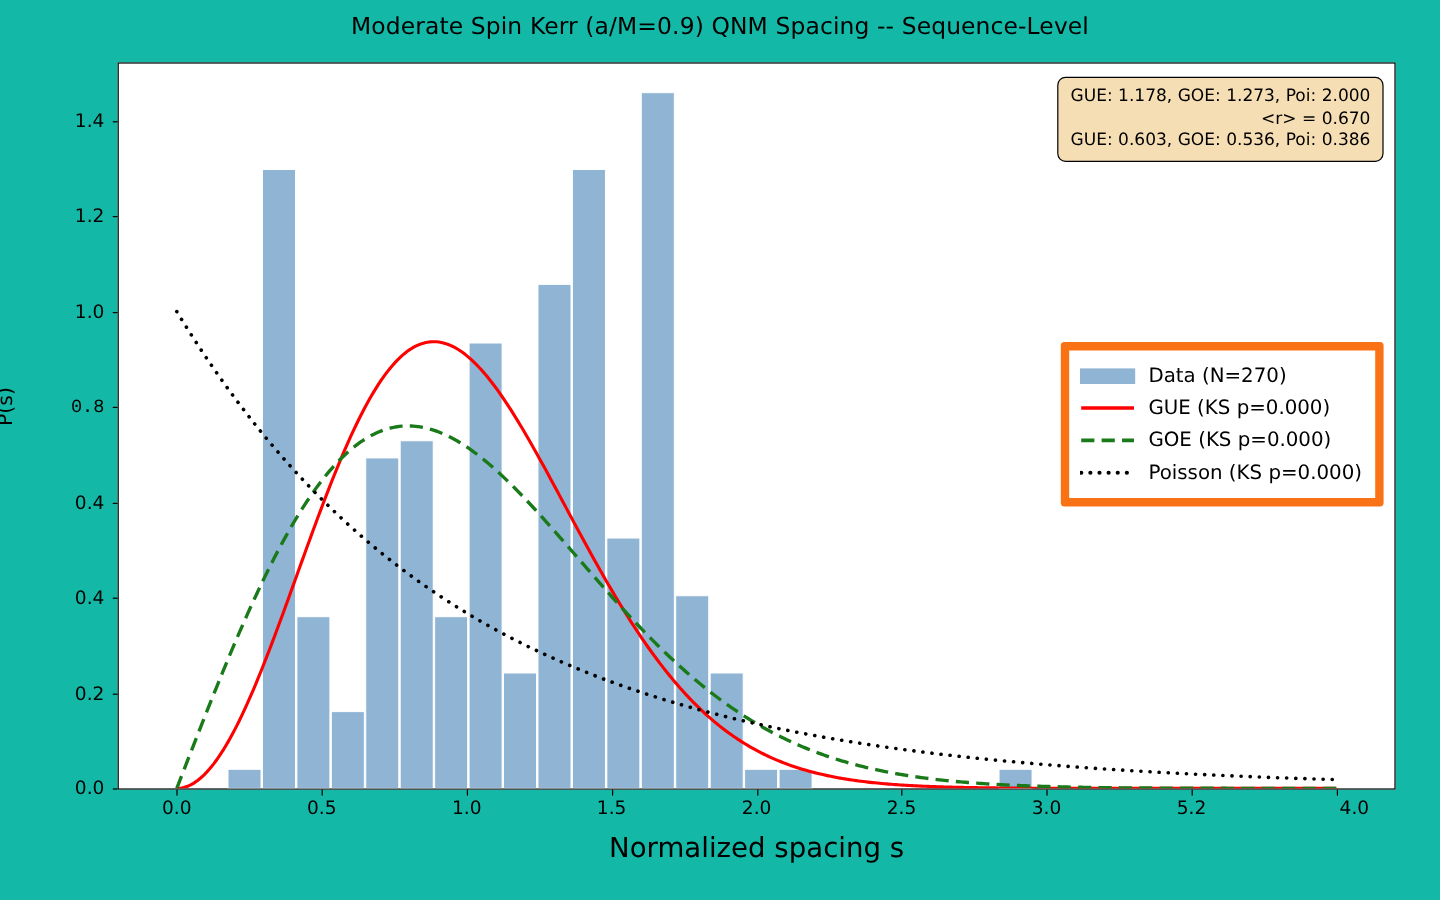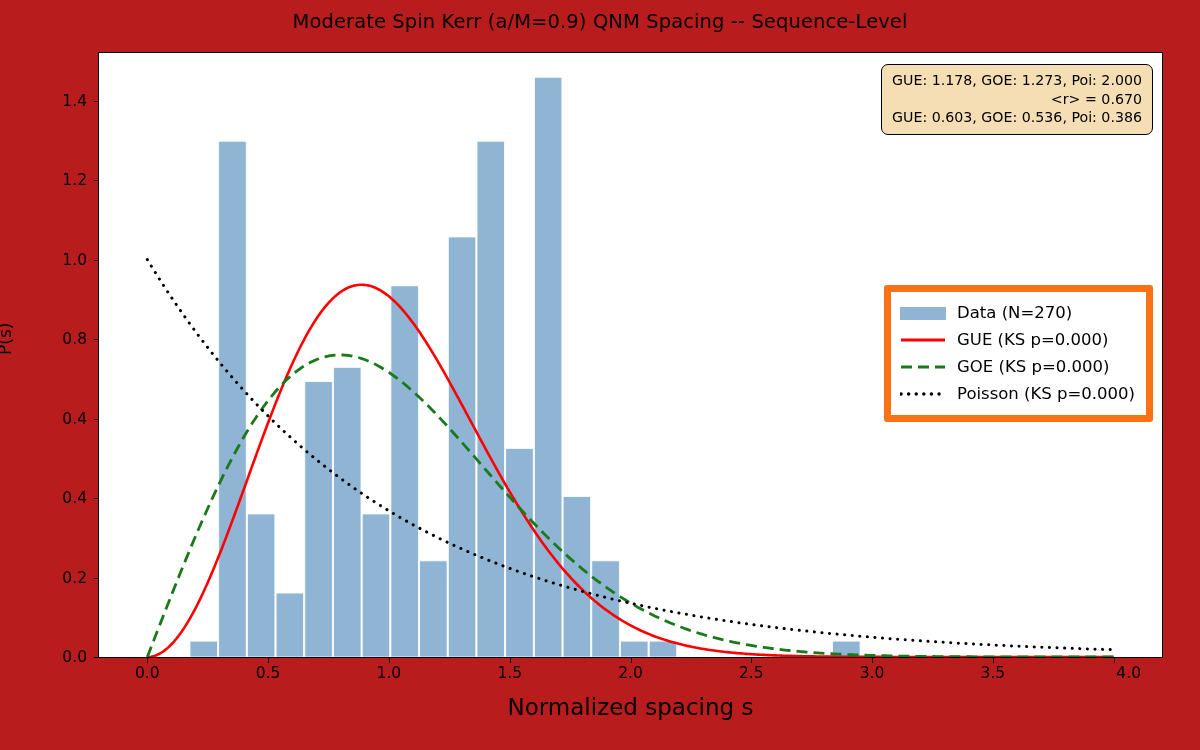--- a/index.html
+++ b/index.html
@@ -7,21 +7,21 @@
     background: #ffffff;
   }
   body {
     width: 1200px; height: 750px;
     font-family: "DejaVu Sans", sans-serif;
     overflow: hidden;
   }
   #figure {
     position: relative;
     width: 1200px; height: 750px;
-    background: #b91c1c;
+    background: #14b8a6;
   }
   #chart-title {
     position: absolute;
     left: 0; top: 10px;
     width: 1200px;
     text-align: center;
     font-size: 19.5px;
     color: #000000;
     letter-spacing: 0.1px;
   }
@@ -179,33 +179,33 @@
       <div class="xtick" style="left: 388.909px;">1.0</div>
       <div class="xtickmark" style="left: 388.909px;"></div>
       <div class="xtick" style="left: 509.705px;">1.5</div>
       <div class="xtickmark" style="left: 509.705px;"></div>
       <div class="xtick" style="left: 630.5px;">2.0</div>
       <div class="xtickmark" style="left: 630.5px;"></div>
       <div class="xtick" style="left: 751.295px;">2.5</div>
       <div class="xtickmark" style="left: 751.295px;"></div>
       <div class="xtick" style="left: 872.091px;">3.0</div>
       <div class="xtickmark" style="left: 872.091px;"></div>
-      <div class="xtick" style="left: 992.886px;">3.5</div>
+      <div class="xtick" style="left: 992.886px;">5.2</div>
       <div class="xtickmark" style="left: 992.886px;"></div>
       <div class="xtick" style="left: 1113.68px; margin-left: 15px;">4.0</div>
       <div class="xtickmark" style="left: 1113.68px;"></div>
       <div class="ytick" style="top: 657px;">0.0</div>
       <div class="ytickmark" style="top: 657px;"></div>
       <div class="ytick" style="top: 577.526px;">0.2</div>
       <div class="ytickmark" style="top: 577.526px;"></div>
       <div class="ytick" style="top: 498.053px;">0.4</div>
       <div class="ytickmark" style="top: 498.053px;"></div>
       <div class="ytick" style="top: 418.579px;">0.4</div>
       <div class="ytickmark" style="top: 418.579px;"></div>
-      <div class="ytick" style="top: 339.105px;">0.8</div>
+      <div class="ytick" style="top: 339.105px; font-family: Liberation Mono, monospace;">0.8</div>
       <div class="ytickmark" style="top: 339.105px;"></div>
       <div class="ytick" style="top: 259.632px;">1.0</div>
       <div class="ytickmark" style="top: 259.632px;"></div>
       <div class="ytick" style="top: 180.158px;">1.2</div>
       <div class="ytickmark" style="top: 180.158px;"></div>
       <div class="ytick" style="top: 100.684px;">1.4</div>
       <div class="ytickmark" style="top: 100.684px;"></div>
     </div>
 
   <div id="xlabel">Normalized spacing s</div>

